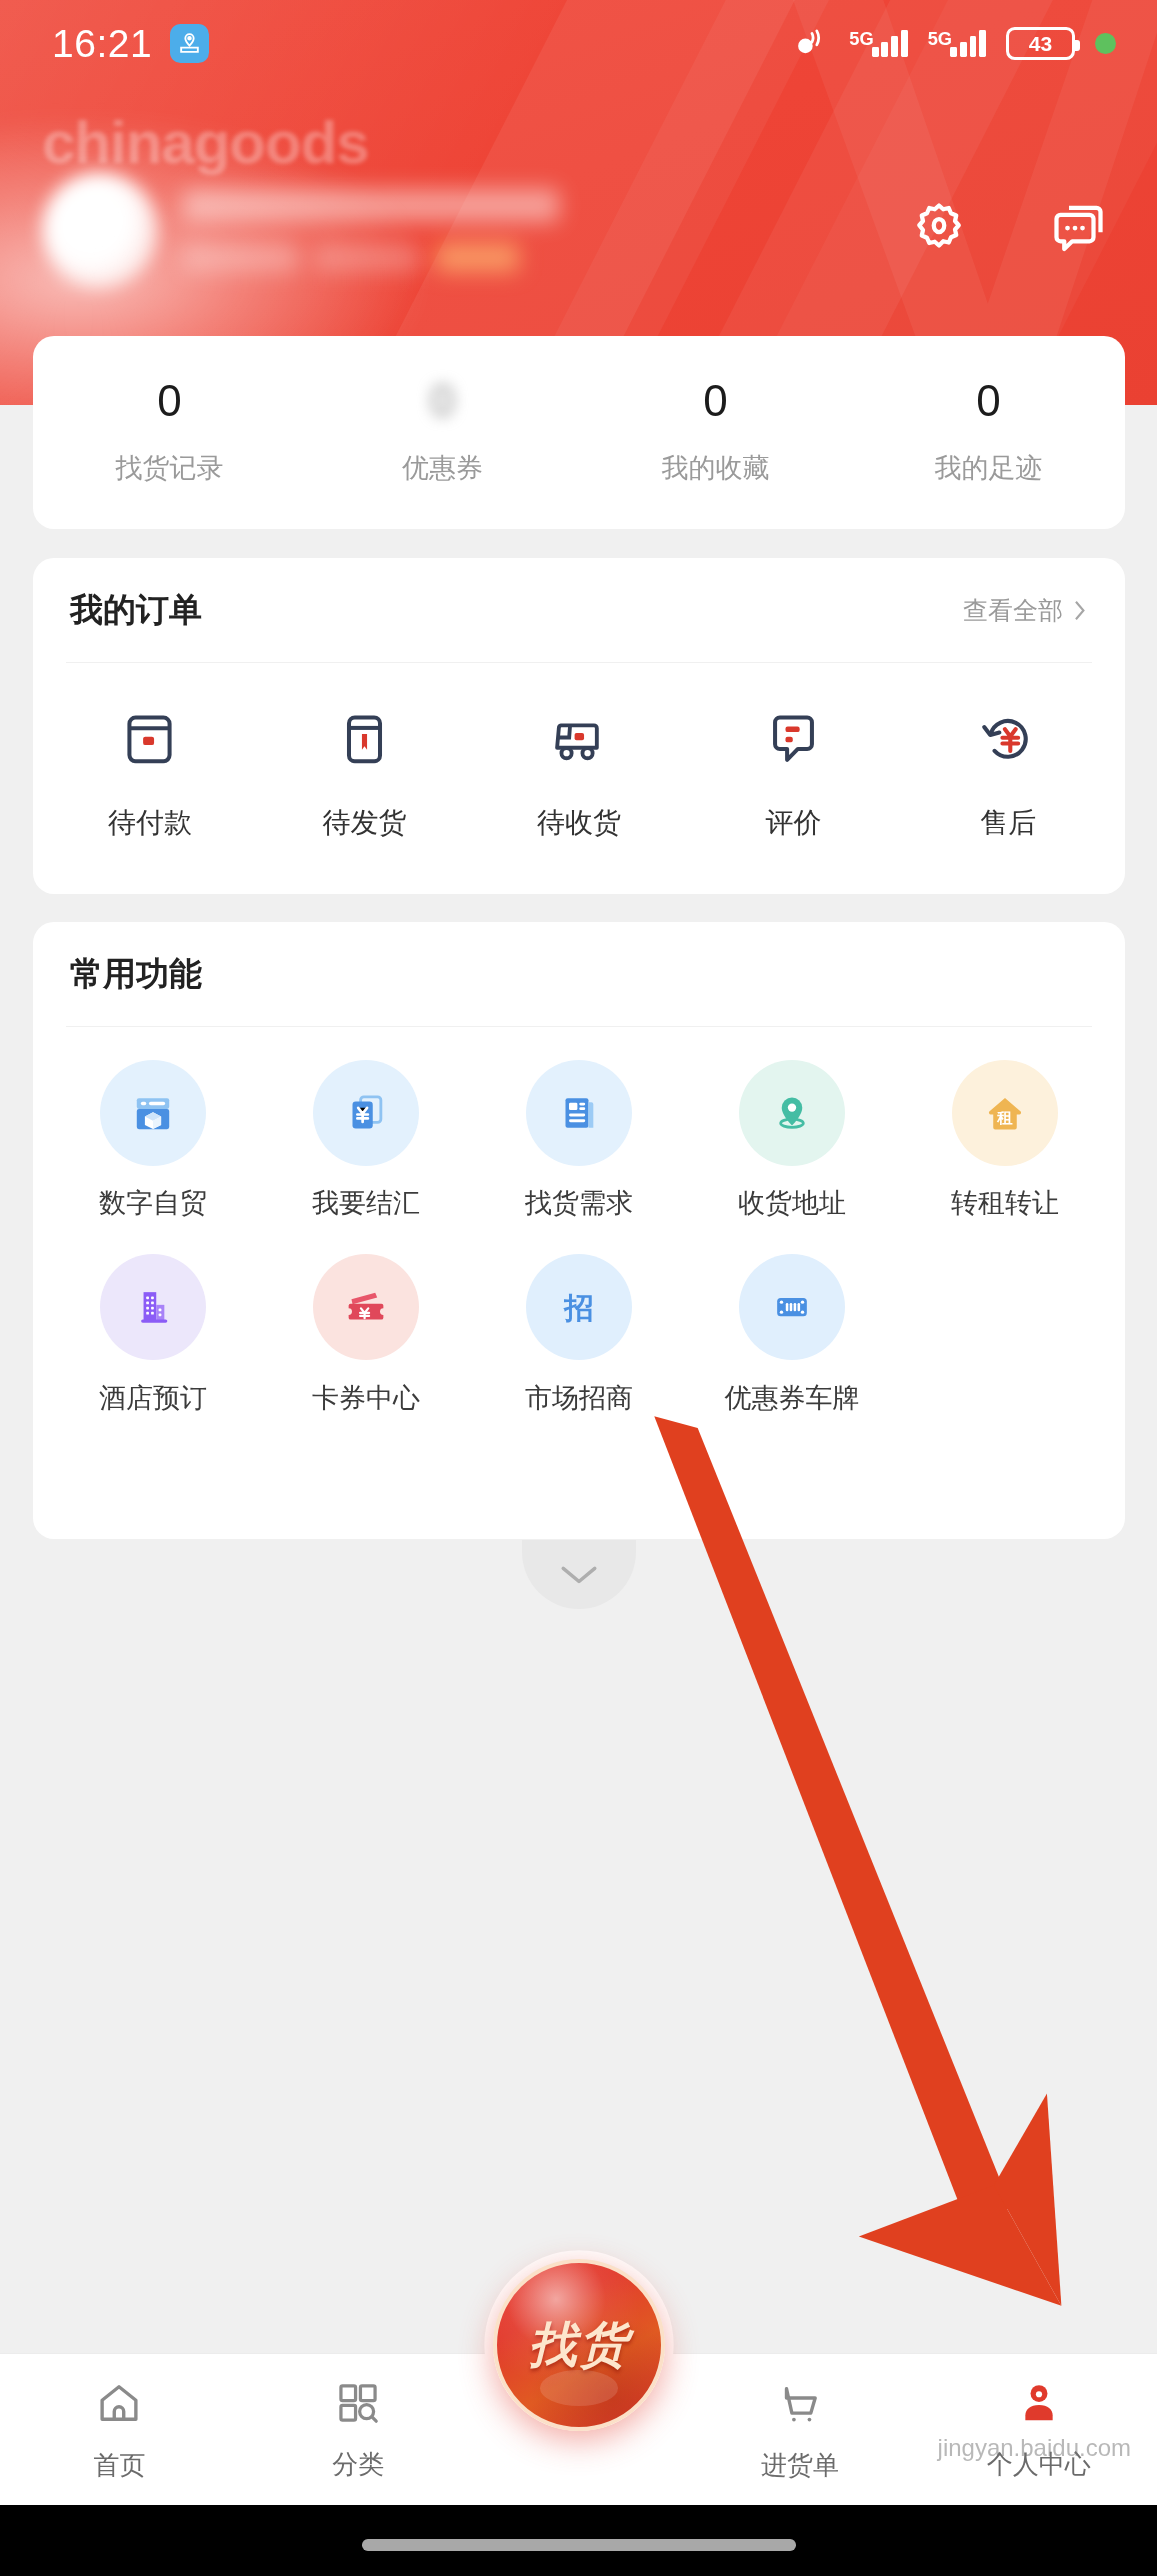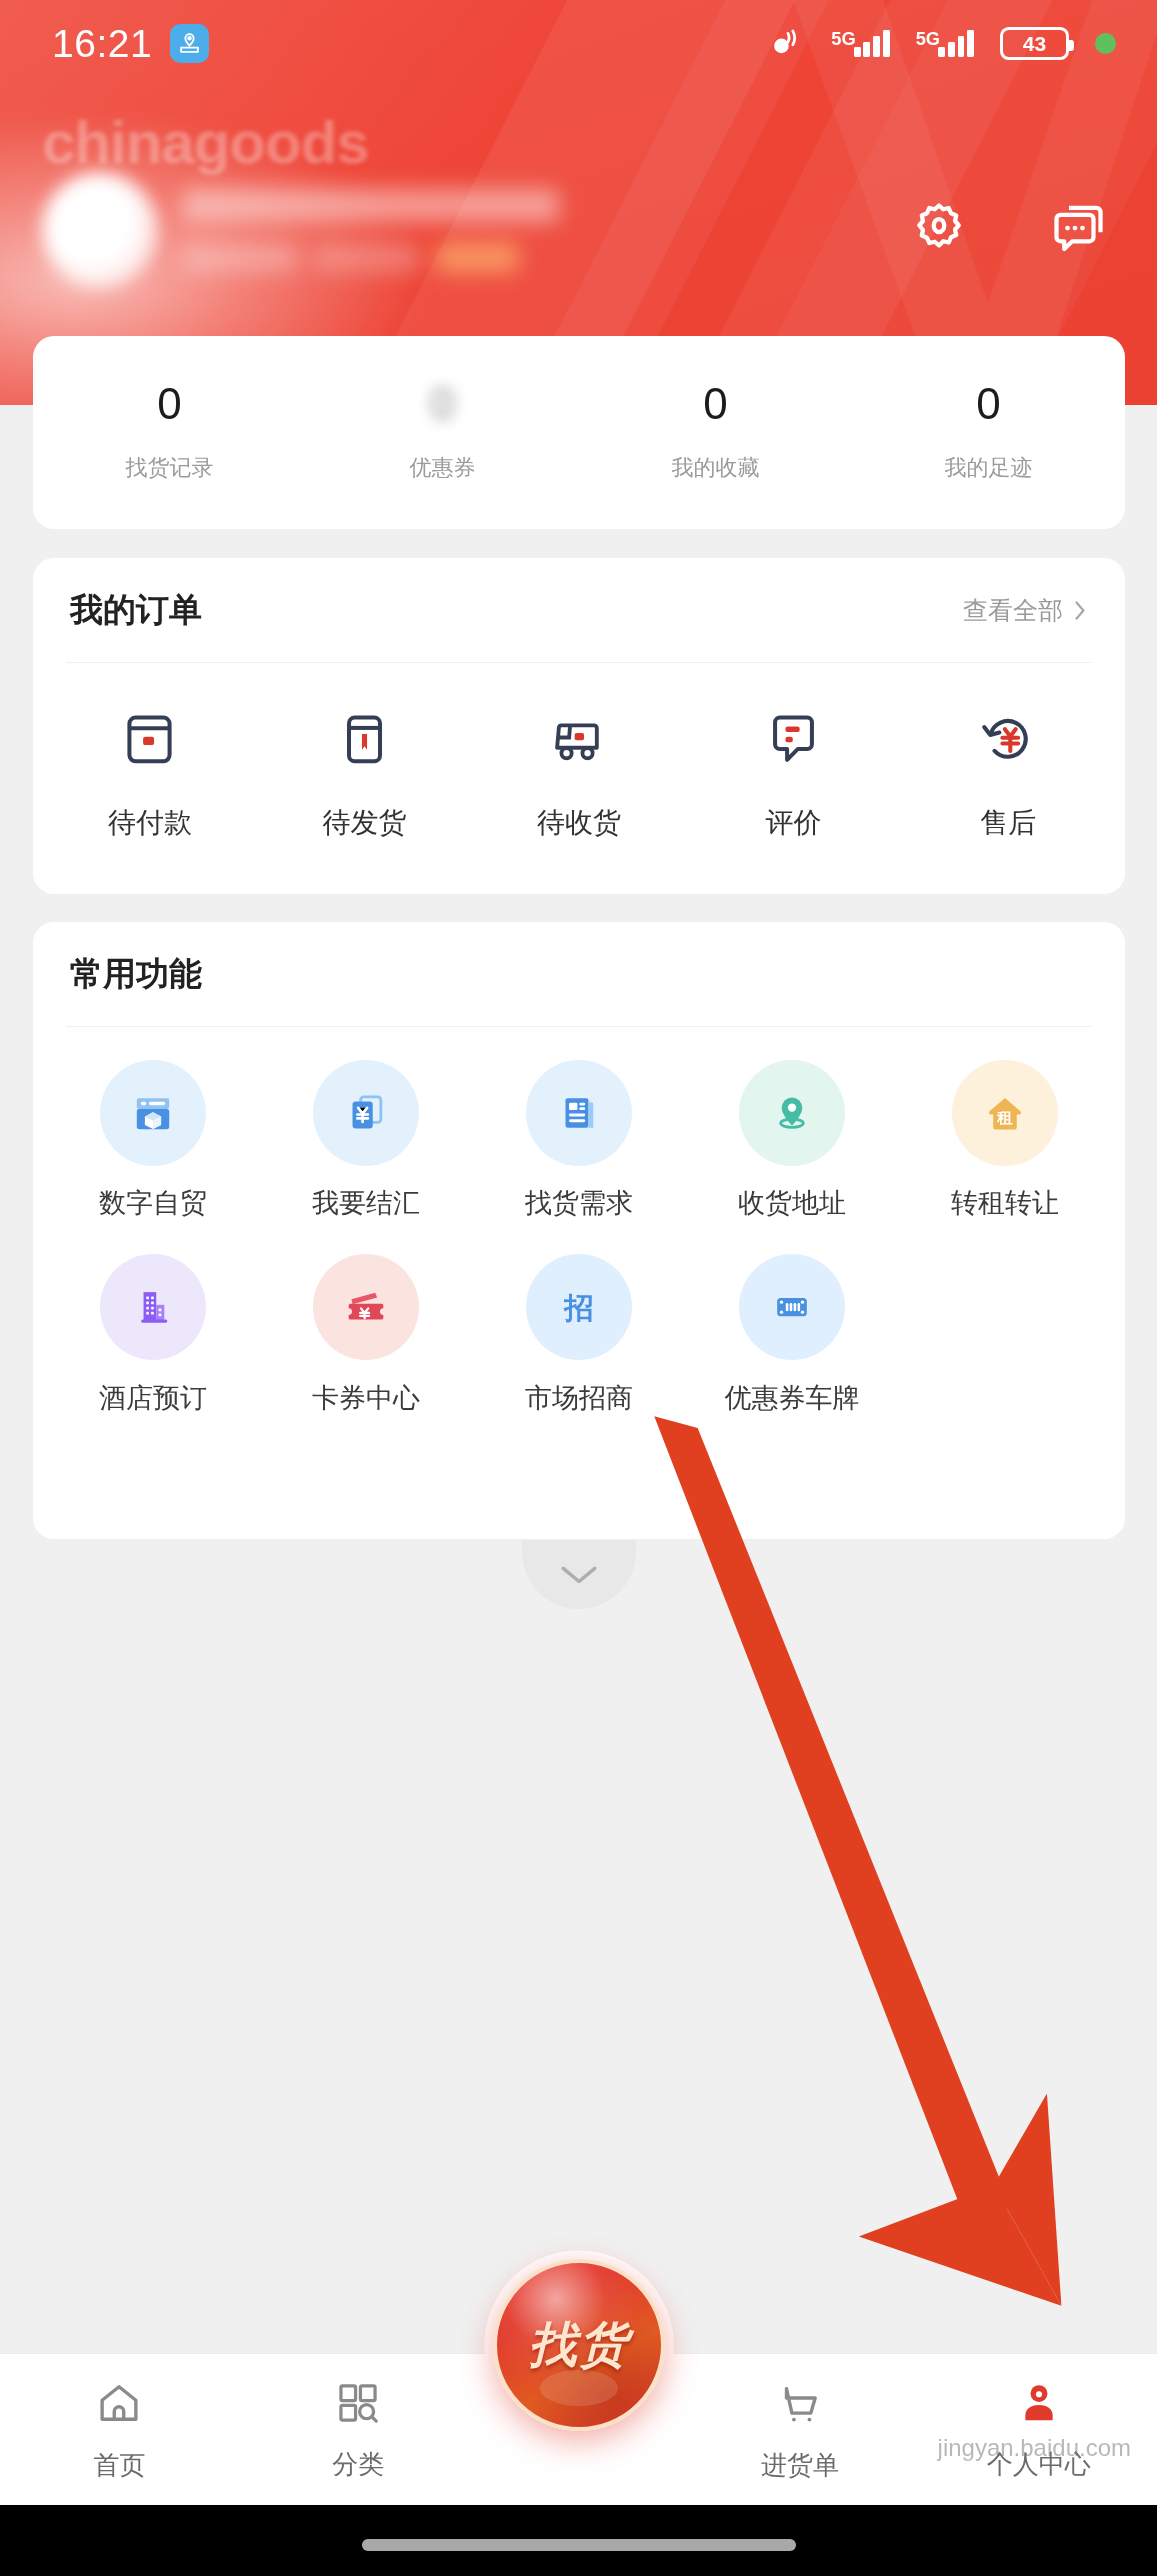--- a/index.html
+++ b/index.html
@@ -43,21 +43,21 @@
     position: absolute; left: 0; top: 0; width: 1158px; height: 87px;
     display: flex; align-items: center; justify-content: space-between;
     padding: 0 42px 0 52px; z-index: 6;
   }
   .sb-left { display: flex; align-items: center; gap: 17.4px; }
   .sb-time { color: #fff; font-size: 39px; font-weight: 500; letter-spacing: 0.5px; }
   .sb-appicon {
     width: 39px; height: 39px; border-radius: 10.6px; background: #4cadea;
     display: flex; align-items: center; justify-content: center;
   }
-  .sb-right { display: flex; align-items: center; gap: 26px; }
+  .sb-right { display: flex; align-items: center; gap: 20px; }
   .sig { display: flex; align-items: flex-end; gap: 2.9px; }
   .sig i { display: block; width: 6.8px; background: #fff; border-radius: 1.4px; }
   .sig i:nth-child(1){height:9.6px} .sig i:nth-child(2){height:15.4px}
   .sig i:nth-child(3){height:21px} .sig i:nth-child(4){height:27px}
   .g5 { color:#fff; font-size:18.3px; font-weight:700; line-height:1; margin-right:-1.9px; align-self:flex-start; }
   .sigwrap { display:flex; align-items:flex-end; }
   .batt {
     width: 69px; height: 33px; border: 3.4px solid #fff; border-radius: 8.7px;
     display: flex; align-items: center; justify-content: center; position: relative;
   }
@@ -88,21 +88,21 @@
 
   .hero-actions { position:absolute; right: 44px; top: 193px; display:flex; gap: 69px; z-index: 5; }
   .hero-btn { width: 71px; height: 71px; display:flex; align-items:center; justify-content:center; }
 
   
   .card { position: absolute; left: 33px; width: 1092px; background: #fff; border-radius: 21px; }
   .card-stats { top: 336px; height: 193px; display: flex; }
   .stat { flex: 1; display:flex; flex-direction:column; align-items:center; justify-content:center; gap: 27px; }
   .stat-num { font-size: 44px; color: #1c1c1c; font-weight: 400; line-height: 1; }
   .stat-num.blurred { filter: blur(6.8px); color: #8d8d8d; }
-  .stat-label { font-size: 22px; color: #9a9a9a; }
+  .stat-label { font-size: 27px; color: #9a9a9a; }
 
   .card-orders { top: 558px; height: 336px; }
   .card-head { height: 104px; display:flex; align-items:center; justify-content:space-between; padding: 0 37px; }
   .card-title { font-size: 33px; color: #222; font-weight: 700; }
   .card-more { display:flex; align-items:center; gap: 7.7px; font-size: 25px; color: #9a9a9a; }
   .divider { height: 1px; background: #f0f0f0; margin: 0 33px; }
   .order-row { display:flex; padding: 39px 9.6px 0; }
   .order-item { flex:1; display:flex; flex-direction:column; align-items:center; gap: 25px; }
   .order-label { font-size: 28px; color: #333; }
 

